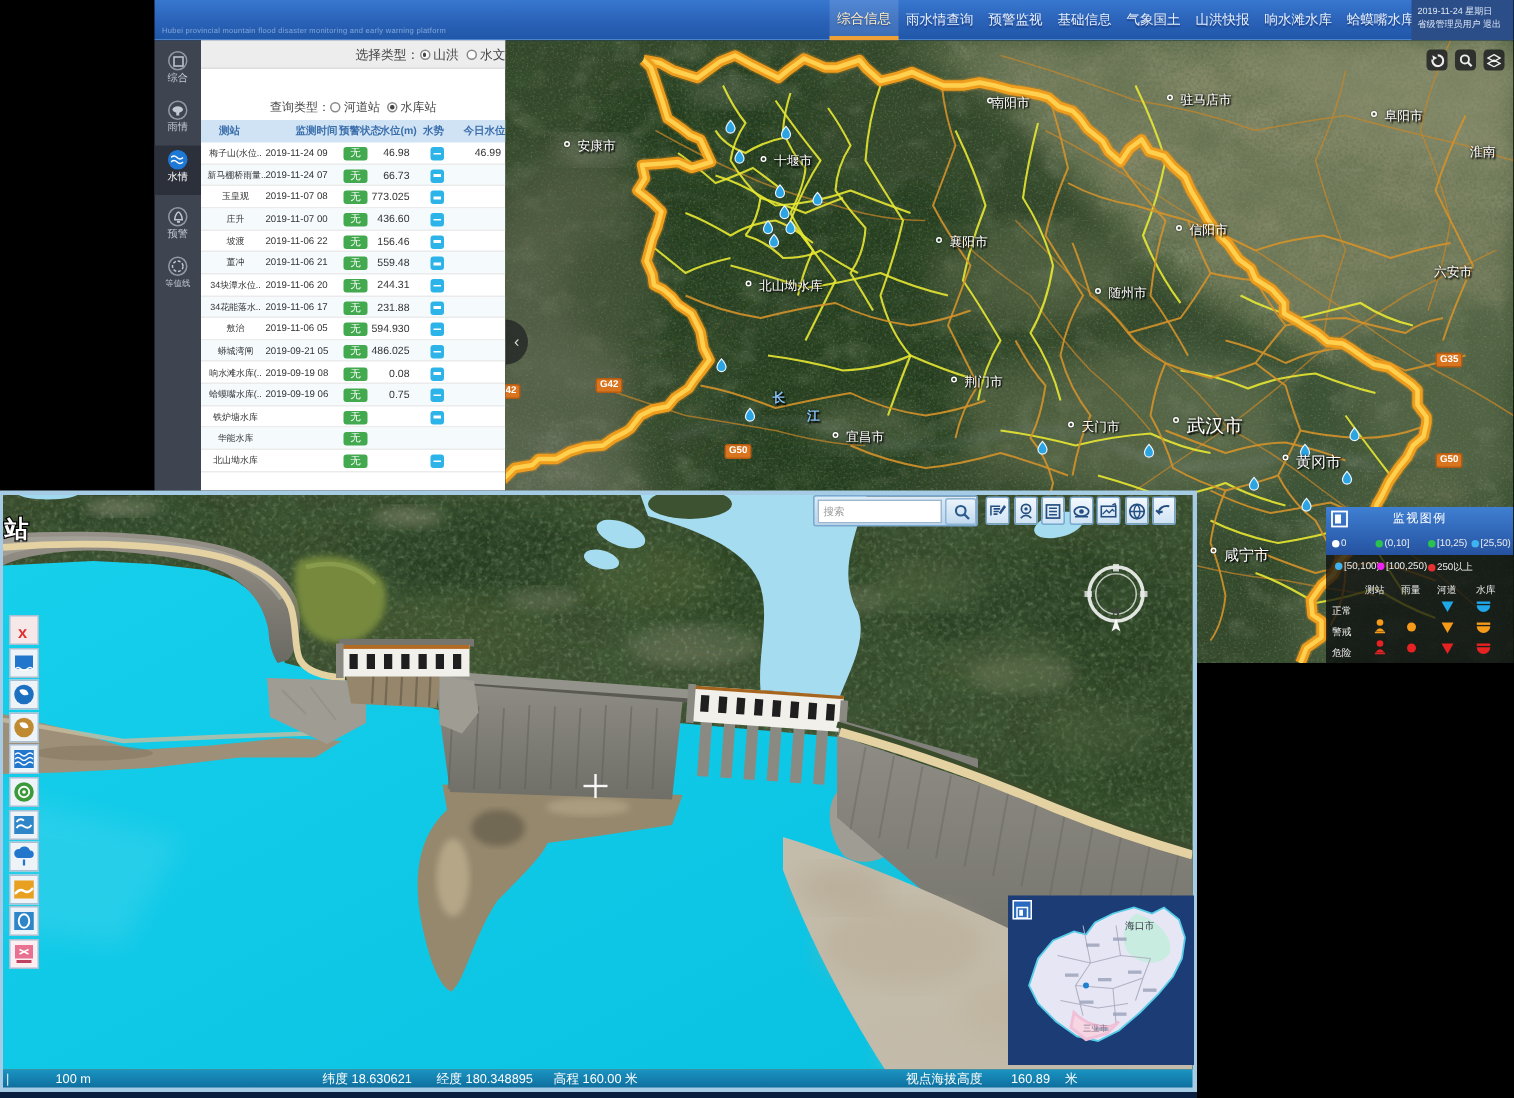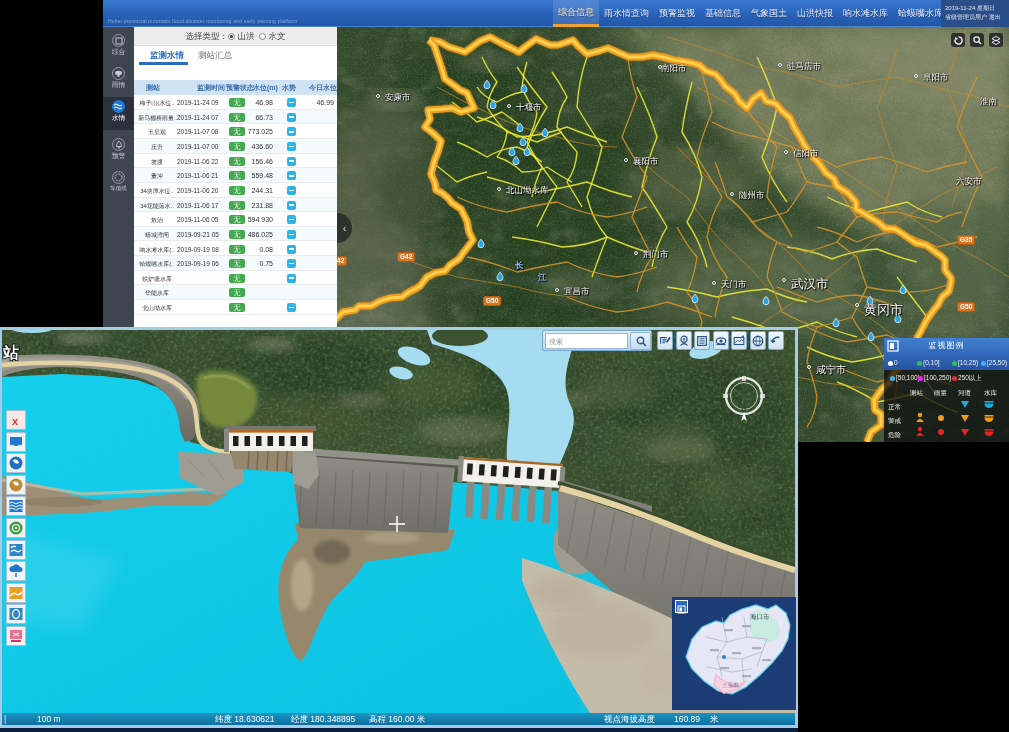--- a/index.html
+++ b/index.html
@@ -16,21 +16,21 @@
 
 #sidebar{left:103px;top:27px;width:31px;height:300px;background:#3e4450;}
 .sbit{position:absolute;left:0;width:31px;height:33px;text-align:center;}
 .sbit .ic{margin:3px auto 1px;width:13px;height:13px;border-radius:50%;border:1px solid #939aa6;display:flex;align-items:center;justify-content:center;}
 .sbit .lb{font-size:8px;color:#c3c9d3;line-height:8px;transform:scale(.85);white-space:nowrap;}
 .sbit.on{background:#2b303a;}
 .sbit.on .ic{background:#1e79d6;border-color:#1e79d6;}
 .sbit.on .lb{color:#fff;}
 
 #panel{left:134px;top:27px;width:203px;height:300px;background:#fff;font-size:8px;color:#333;}
-#selrow{position:absolute;left:0;top:0;width:203px;height:19px;background:#ededee;border-bottom:1px solid #ddd;text-align:center;line-height:19px;font-size:8.5px;color:#444;}
+#selrow{position:absolute;left:0;top:0;width:203px;height:19px;background:#ededee;border-bottom:1px solid #ddd;text-align:right;line-height:19px;font-size:8.5px;color:#444;}
 #tabs{position:absolute;left:0;top:19px;width:203px;height:19px;background:#fff;}
 #tab1{position:absolute;left:16px;top:4px;color:#2e6cb8;font-weight:bold;font-size:8.5px;}
 #tab2{position:absolute;left:64px;top:4px;color:#666;font-size:8.5px;}
 #tabline{position:absolute;left:5px;top:16px;width:49px;height:2.5px;background:#2e6cb8;}
 #qryrow{position:absolute;left:0;top:38px;width:203px;height:15px;text-align:center;font-size:8px;color:#444;line-height:14px;}
 #thead{position:absolute;left:0;top:53px;width:203px;height:15px;background:#d0e3f5;color:#3b6fab;font-weight:bold;}
 #thead span,#tbody .c{position:absolute;font-size:7px;line-height:15px;white-space:nowrap;}
 #tbody{position:absolute;left:0;top:68px;width:203px;height:232px;overflow:hidden;}
 .trow{position:absolute;left:0;width:203px;height:14.65px;border-bottom:1px solid #ebebeb;overflow:hidden;}
 .trow.alt{background:#f5fafd;}
@@ -132,25 +132,21 @@
         <svg width="9" height="9">
           <circle cx="4.5" cy="4.5" r="3.5" fill="none" stroke="#c3c9d3" stroke-dasharray="2 1.2"></circle>
         </svg>
       </div>
       <div class="lb" style="transform:scale(.7)">等值线</div>
     </div>
 </div>
 
 <div class="abs" id="panel">
   <div id="selrow">选择类型：<span class="radio sel"></span> 山洪&nbsp;&nbsp;<span class="radio"></span> 水文</div>
-  <div id="tabs">
-      <span id="tab1">监测水情</span>
-      <span id="tab2">测站汇总</span>
-      <div id="tabline"></div>
-    </div>
+  <div id="qryrow">查询类型：<span class="radio"></span> 河道站&nbsp;&nbsp;<span class="radio sel"></span> 水库站</div>
   <div id="thead">
     <span style="left:12px">测站</span>
       <span style="left:63px">监测时间</span>
       <span style="left:92px">预警状态</span>
       <span style="left:119px">水位(m)</span>
       <span style="left:148px">水势</span>
       <span style="left:175px">今日水位(</span>
   </div>
   <div id="tbody">
       <div class="trow" style="top:0.0px">
@@ -465,21 +461,21 @@
       <div class="mlabel" style="left:402px;top:163px;font-size:8.5px;font-weight:normal">随州市</div>
       <div class="mdot" style="left:160px;top:160px"></div>
       <div class="mlabel" style="left:169px;top:158px;font-size:8.5px;font-weight:normal">北山坳水库</div>
       <div class="mdot" style="left:297px;top:224px"></div>
       <div class="mlabel" style="left:306px;top:222px;font-size:8.5px;font-weight:normal">荆门市</div>
       <div class="mdot" style="left:375px;top:254px"></div>
       <div class="mlabel" style="left:384px;top:252px;font-size:8.5px;font-weight:normal">天门市</div>
       <div class="mdot" style="left:445px;top:251px"></div>
       <div class="mlabel" style="left:454px;top:249px;font-size:12.5px;font-weight:normal">武汉市</div>
       <div class="mdot" style="left:518px;top:276px"></div>
-      <div class="mlabel" style="left:527px;top:274px;font-size:13px;font-weight:normal">黄冈市</div>
+      <div class="mlabel" style="left:527px;top:274px;font-size:10px;font-weight:normal">黄冈市</div>
       <div class="mdot" style="left:218px;top:261px"></div>
       <div class="mlabel" style="left:227px;top:259px;font-size:8.5px;font-weight:normal">宜昌市</div>
       <div class="mdot" style="left:470px;top:338px"></div>
       <div class="mlabel" style="left:479px;top:336px;font-size:10px;font-weight:normal">咸宁市</div>
       <div class="mlabel" style="left:178px;top:233px;color:#86c0f0;font-weight:bold">长</div>
       <div class="mlabel" style="left:201px;top:245px;color:#86c0f0;font-weight:bold">江</div>
       <div class="gbadge" style="left:-8px;top:229px">G42</div>
       <div class="gbadge" style="left:60px;top:225px">G42</div>
       <div class="gbadge" style="left:146px;top:269px">G50</div>
       <div class="gbadge" style="left:620px;top:275px">G50</div>

